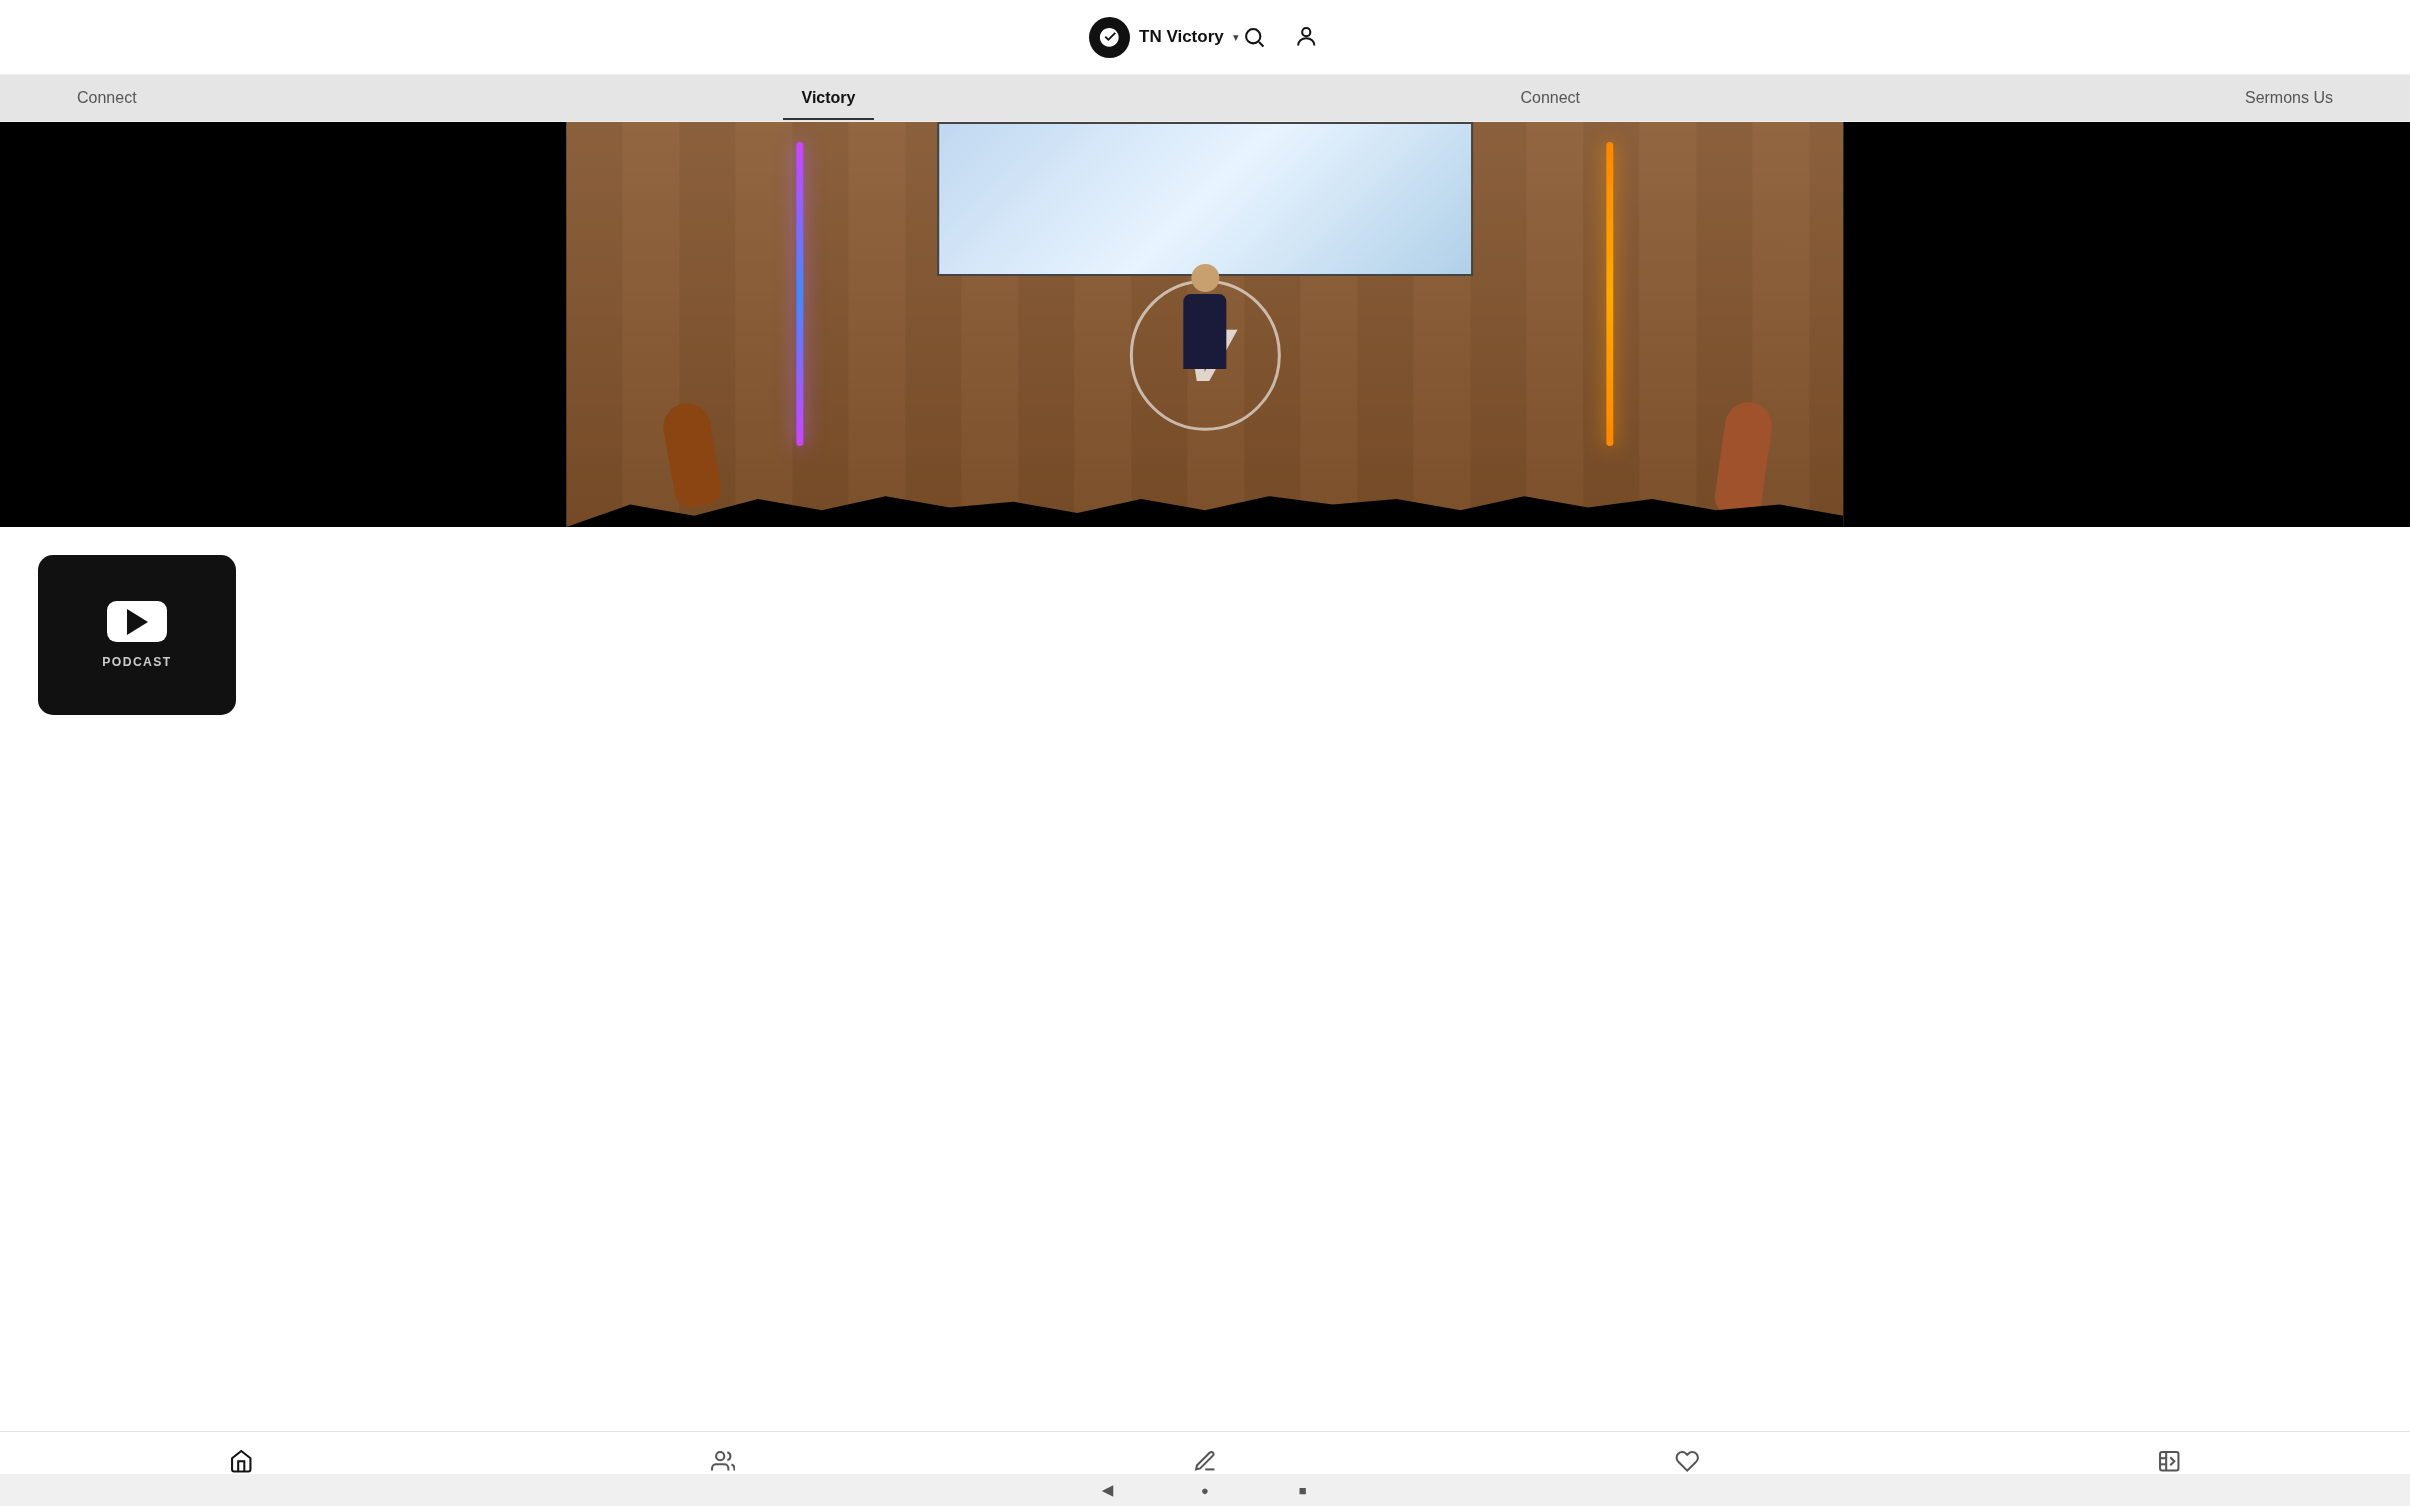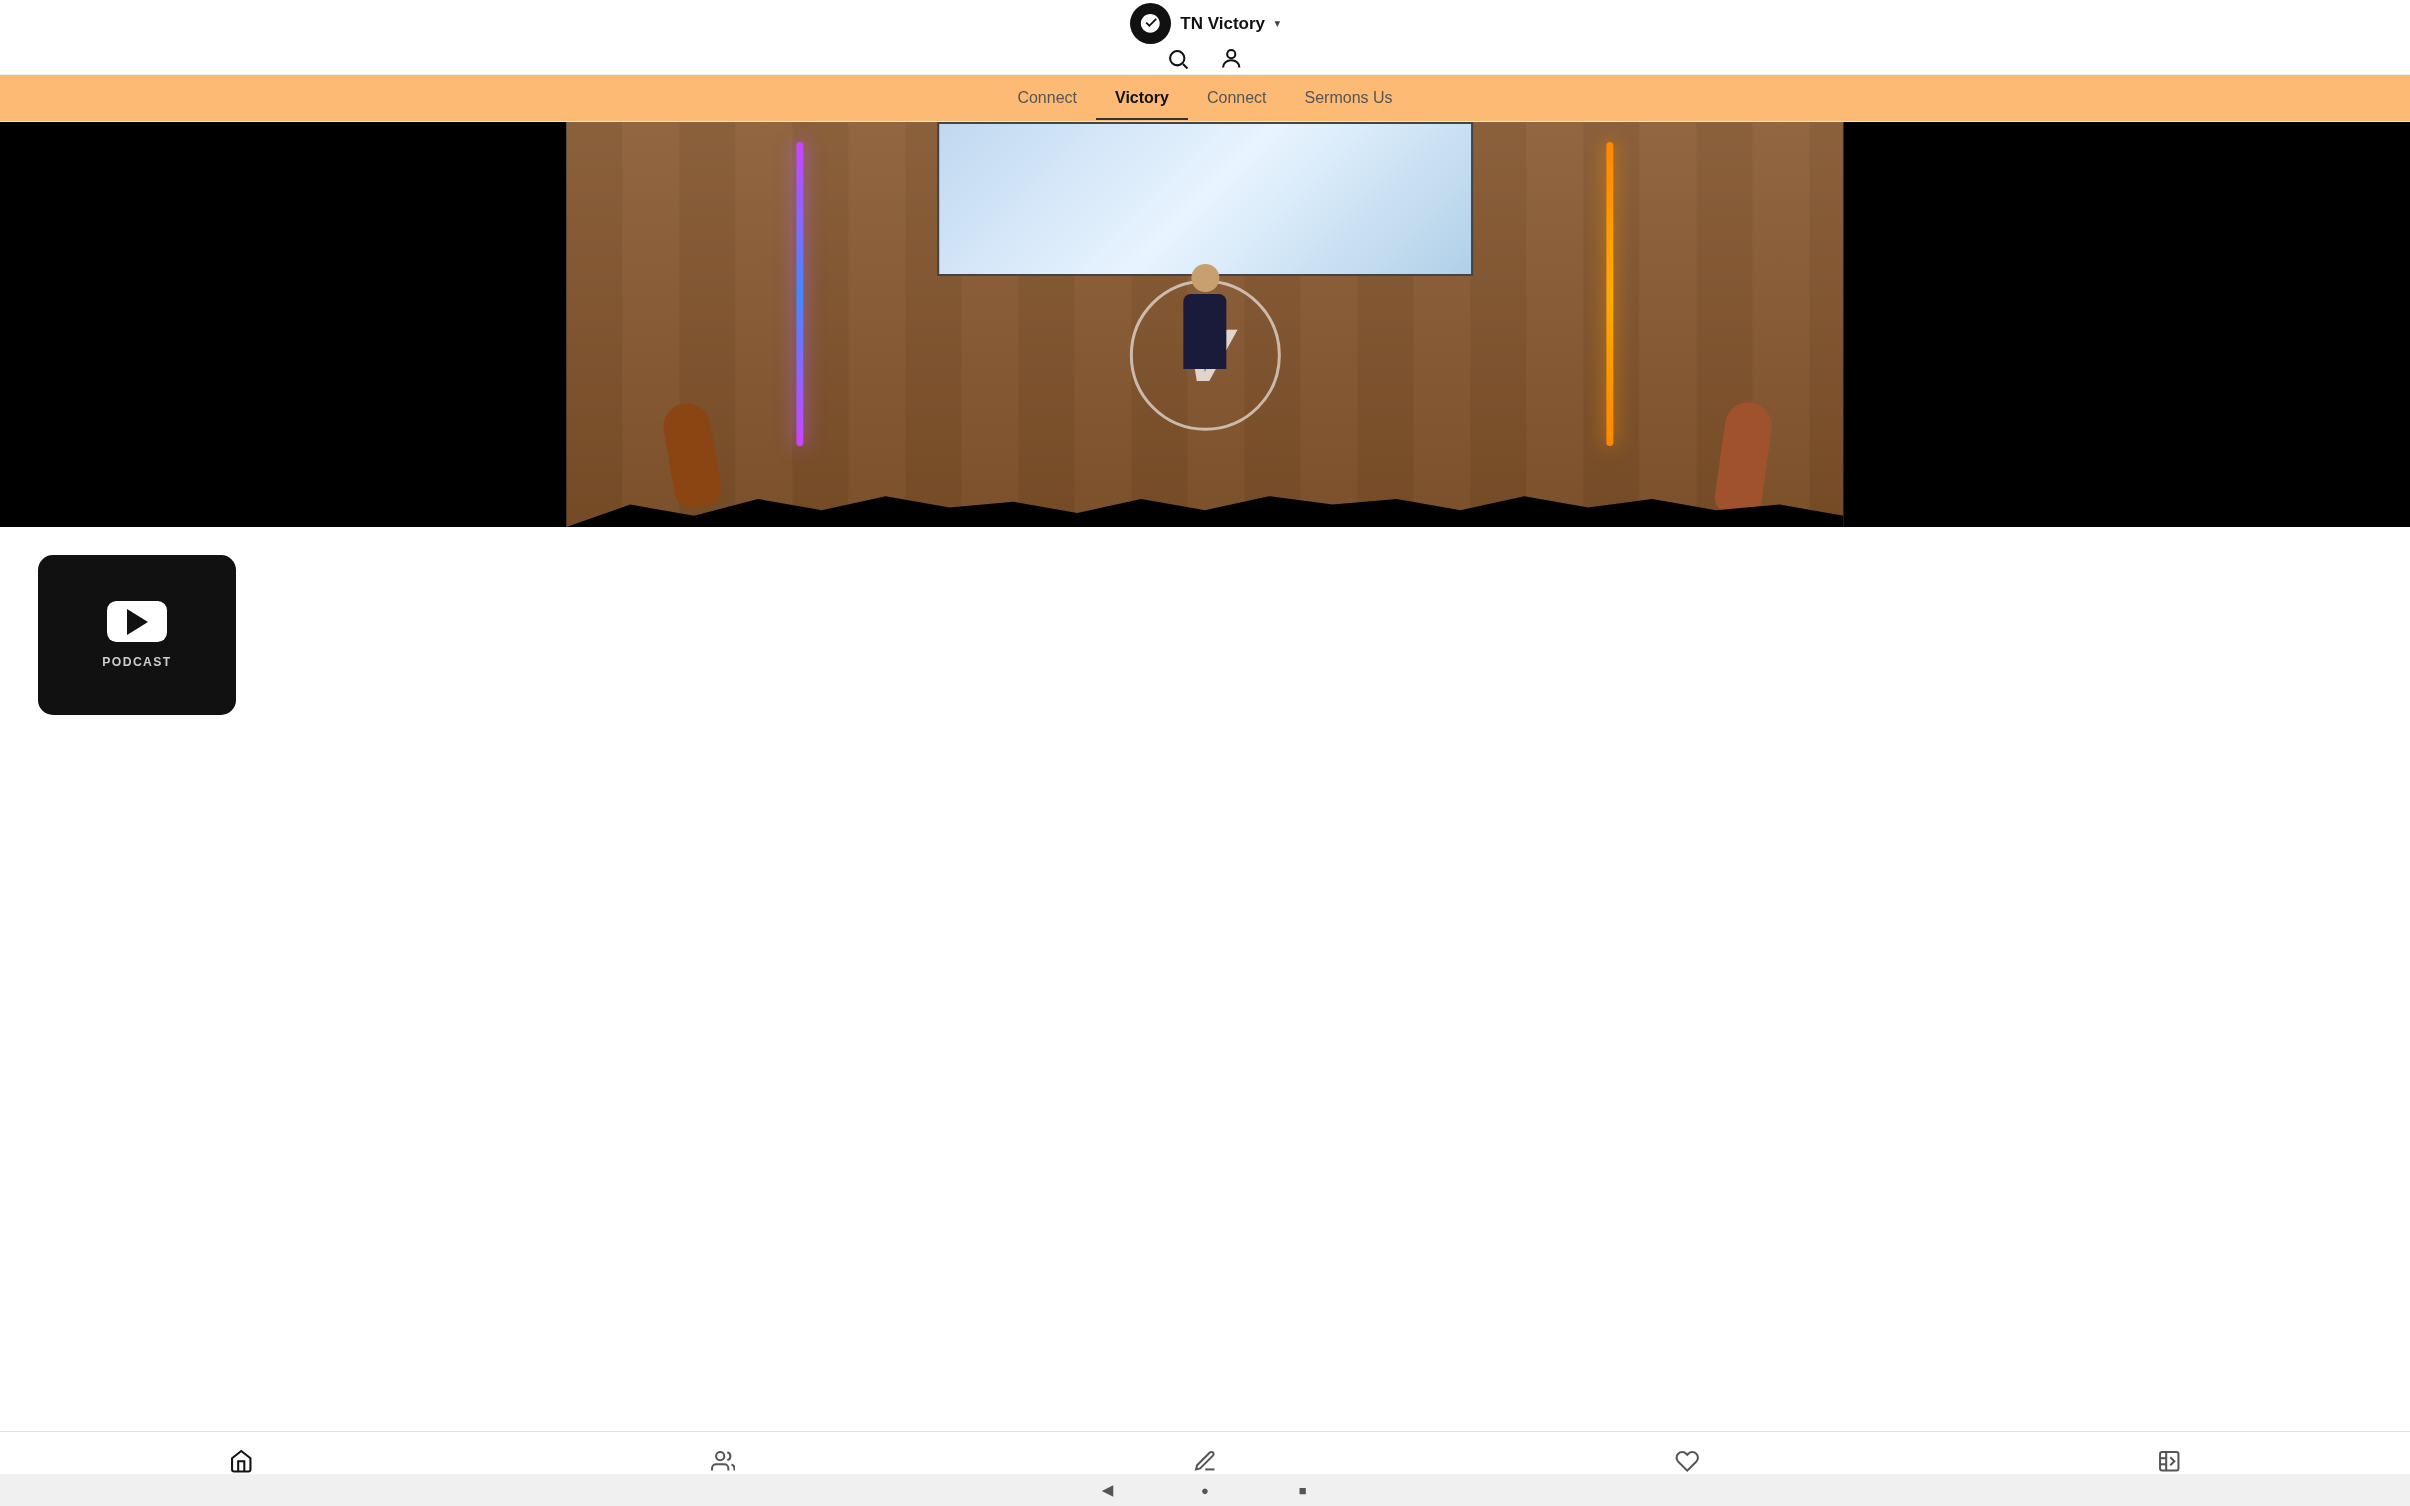--- a/index.html
+++ b/index.html
@@ -8,28 +8,27 @@
       background: #fff;
       width: 100%;
       min-height: 100vh;
       overflow-x: hidden;
     }
 
     
     .header {
       display: flex;
       align-items: center;
-      justify-content: flex-end;
+      justify-content: center;
       padding: 0 38px;
       height: 75px;
       border-bottom: 0.9px solid #eee;
       background: #fff;
       position: relative;
       z-index: 10;
-      flex-direction: column;
     }
     .header-left {
       display: flex;
       align-items: center;
       gap: 9.4px;
     }
     .logo-circle {
       width: 41px;
       height: 41px;
       border-radius: 50%;
@@ -64,24 +63,24 @@
       display: flex;
       align-items: center;
       justify-content: center;
       cursor: pointer;
     }
 
     
     .nav {
       display: flex;
       align-items: center;
-      justify-content: center;
+      justify-content: space-between;
       padding: 0 58px;
       height: 47px;
-      background: #fdba74;
+      background: #e5e5e5;
       border-bottom: 1.9px solid #eee;
     }
     .nav-item {
       font-size: 16px;
       color: #555;
       cursor: pointer;
       padding: 11.3px 19px;
       position: relative;
     }
     .nav-item.active {

